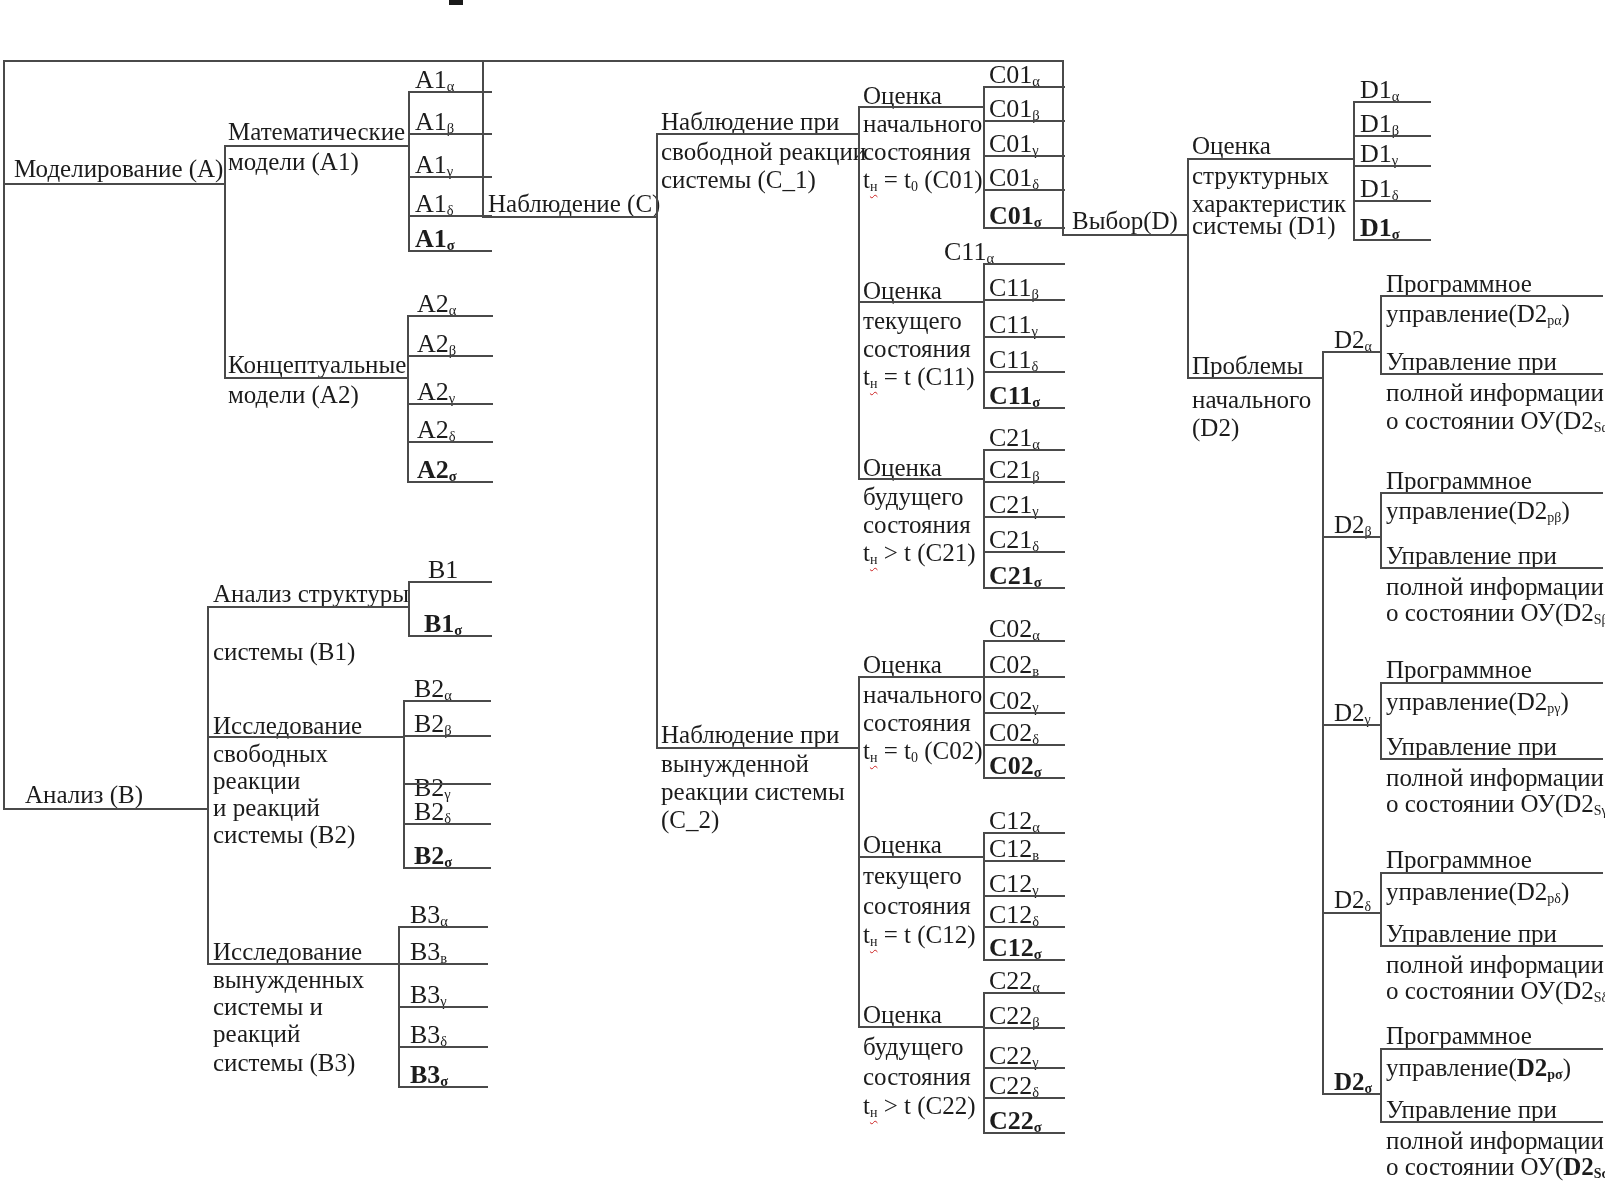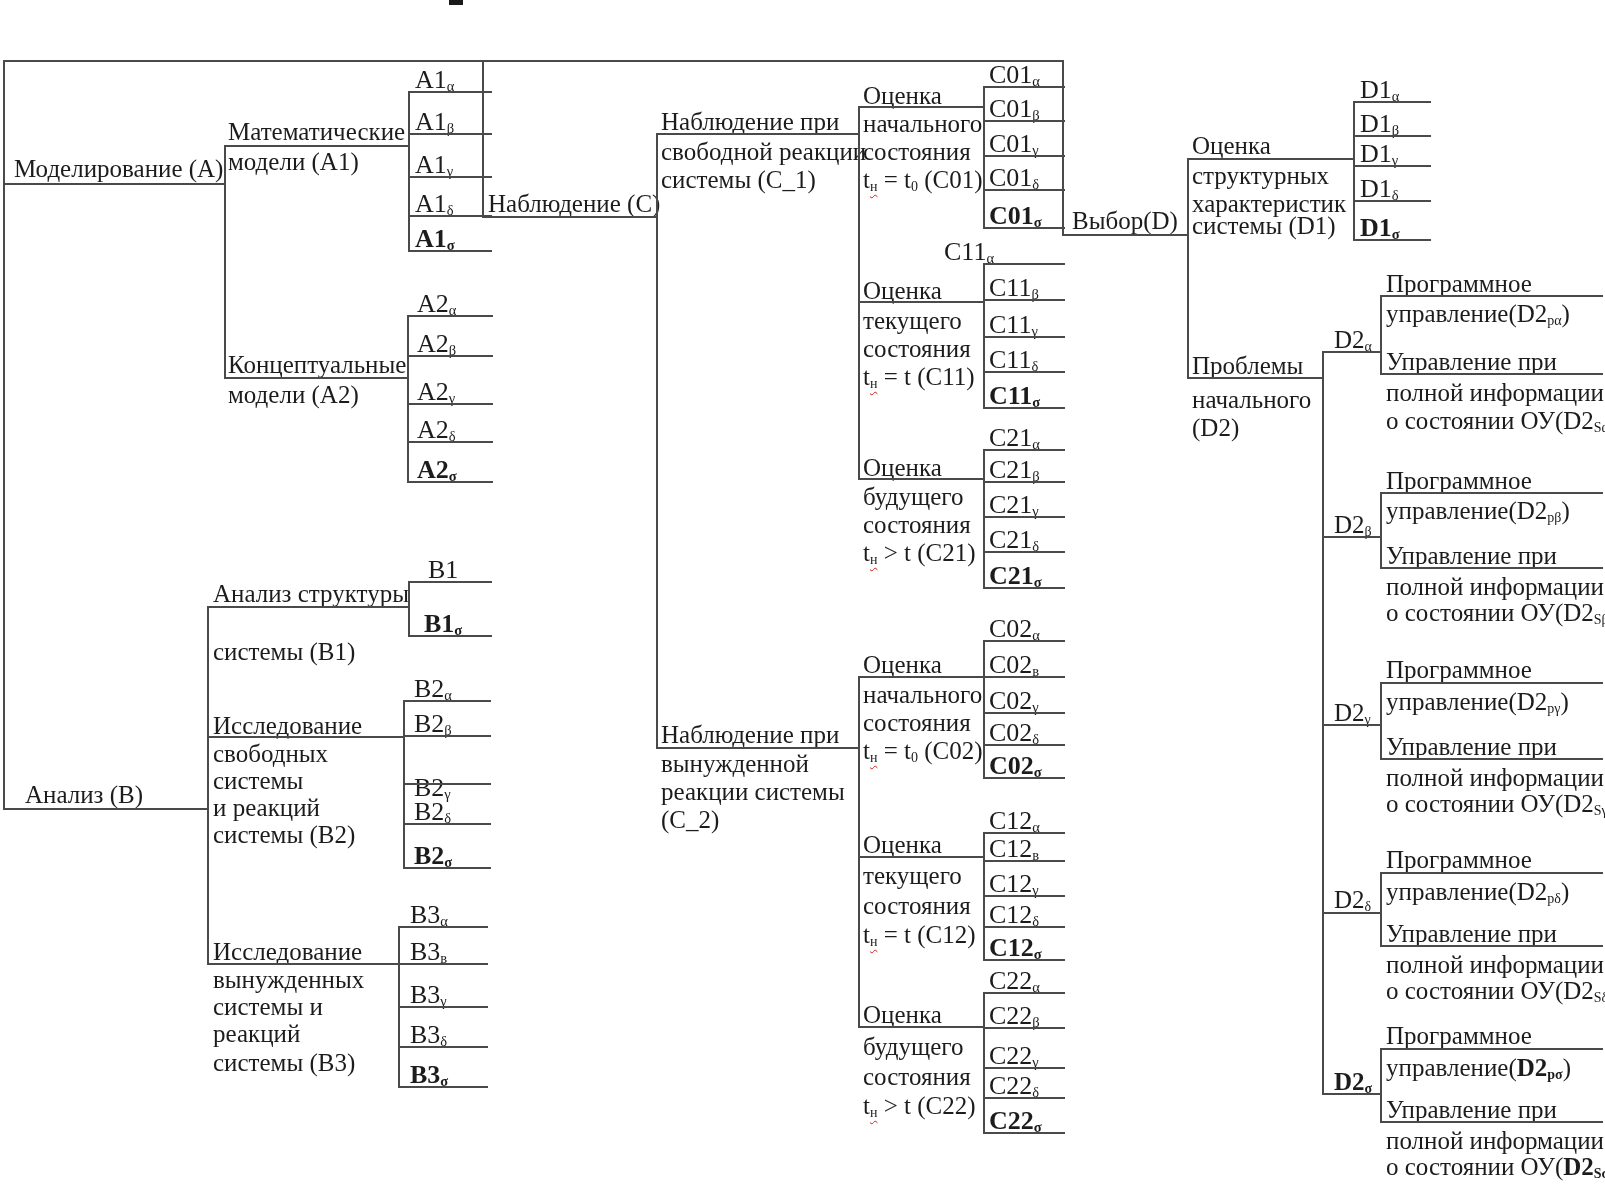--- a/index.html
+++ b/index.html
@@ -66,21 +66,21 @@
   <div class="t" style="left:213px;top:638px">системы (B1)</div>
   <i class="hl" style="left:207px;top:606px;width:202px"></i>
   <i class="vl" style="left:408px;top:581px;height:56px"></i>
   <div class="leaf" style="left:428px;top:557px"><span>B1</span><sub></sub></div>
   <i class="hl" style="left:408px;top:581px;width:84px"></i>
   <div class="leaf bold" style="left:424px;top:611px"><span>B1</span><sub>σ</sub></div>
   <i class="hl" style="left:408px;top:635px;width:84px"></i>
 
   <div class="t" style="left:213px;top:712px">Исследование</div>
   <div class="t" style="left:213px;top:740px">свободных</div>
-  <div class="t" style="left:213px;top:767px">системы</div>
+  <div class="t" style="left:213px;top:767px">реакции</div>
   <div class="t" style="left:213px;top:794px">и реакций</div>
   <div class="t" style="left:213px;top:821px">системы  (B2)</div>
   <i class="hl" style="left:207px;top:736px;width:197px"></i>
   <i class="vl" style="left:403px;top:700px;height:169px"></i>
   <div class="leaf" style="left:414px;top:676px"><span>B2</span><sub>α</sub></div>
   <i class="hl" style="left:403px;top:700px;width:88px"></i>
   <div class="leaf" style="left:414px;top:711px"><span>B2</span><sub>β</sub></div>
   <i class="hl" style="left:403px;top:735px;width:88px"></i>
   <div class="leaf" style="left:414px;top:775px"><span>B2</span><sub>γ</sub></div>
   <i class="hl" style="left:403px;top:783px;width:88px"></i>

